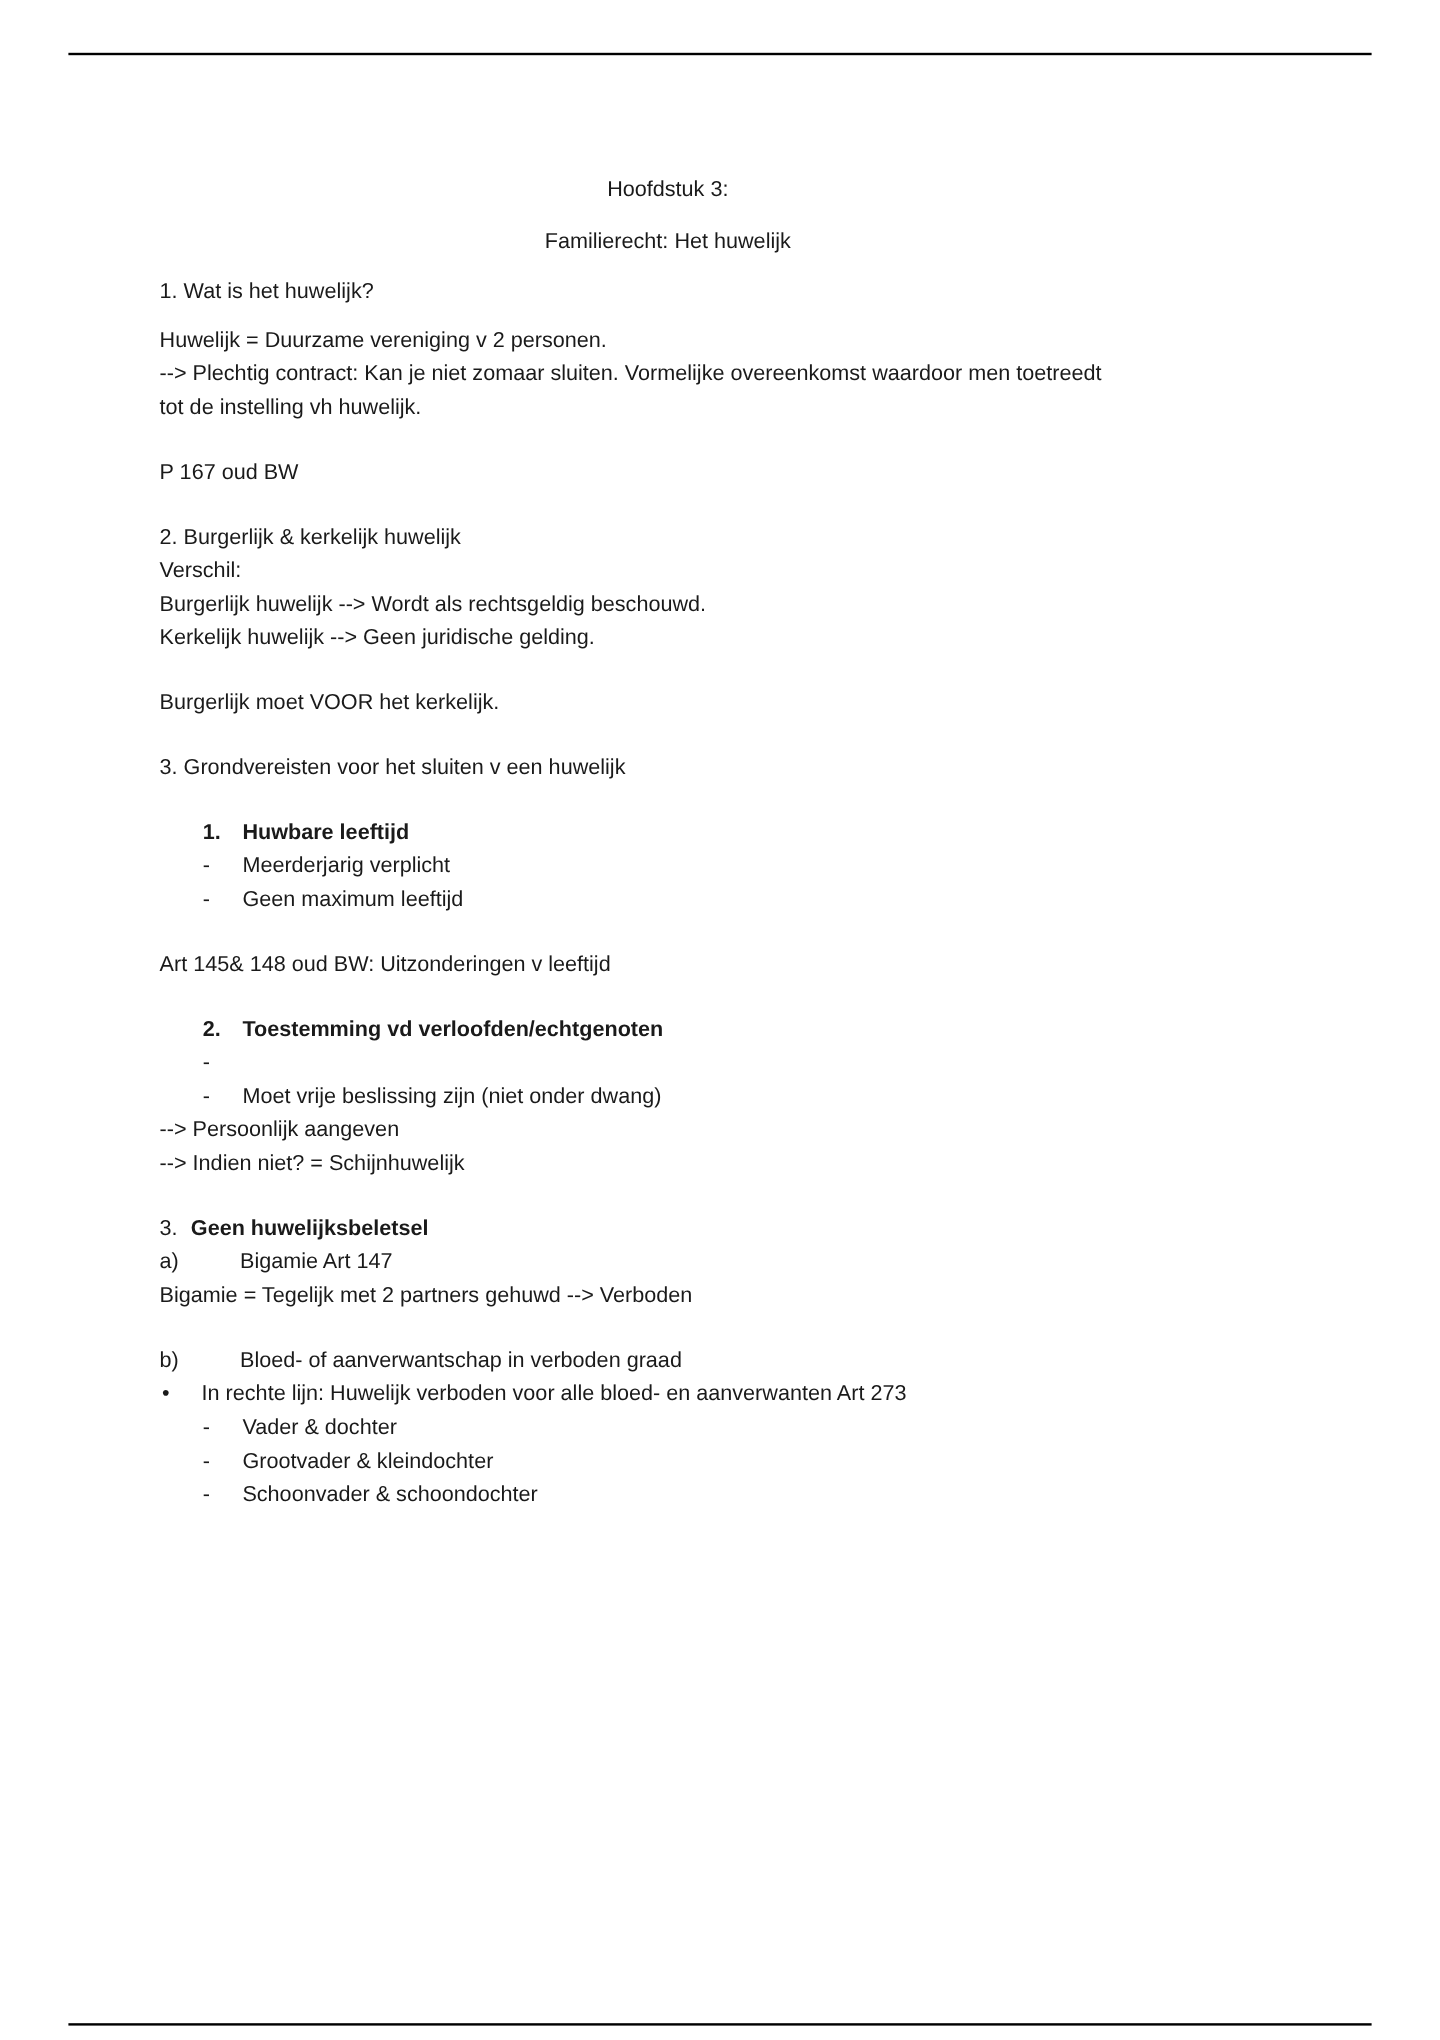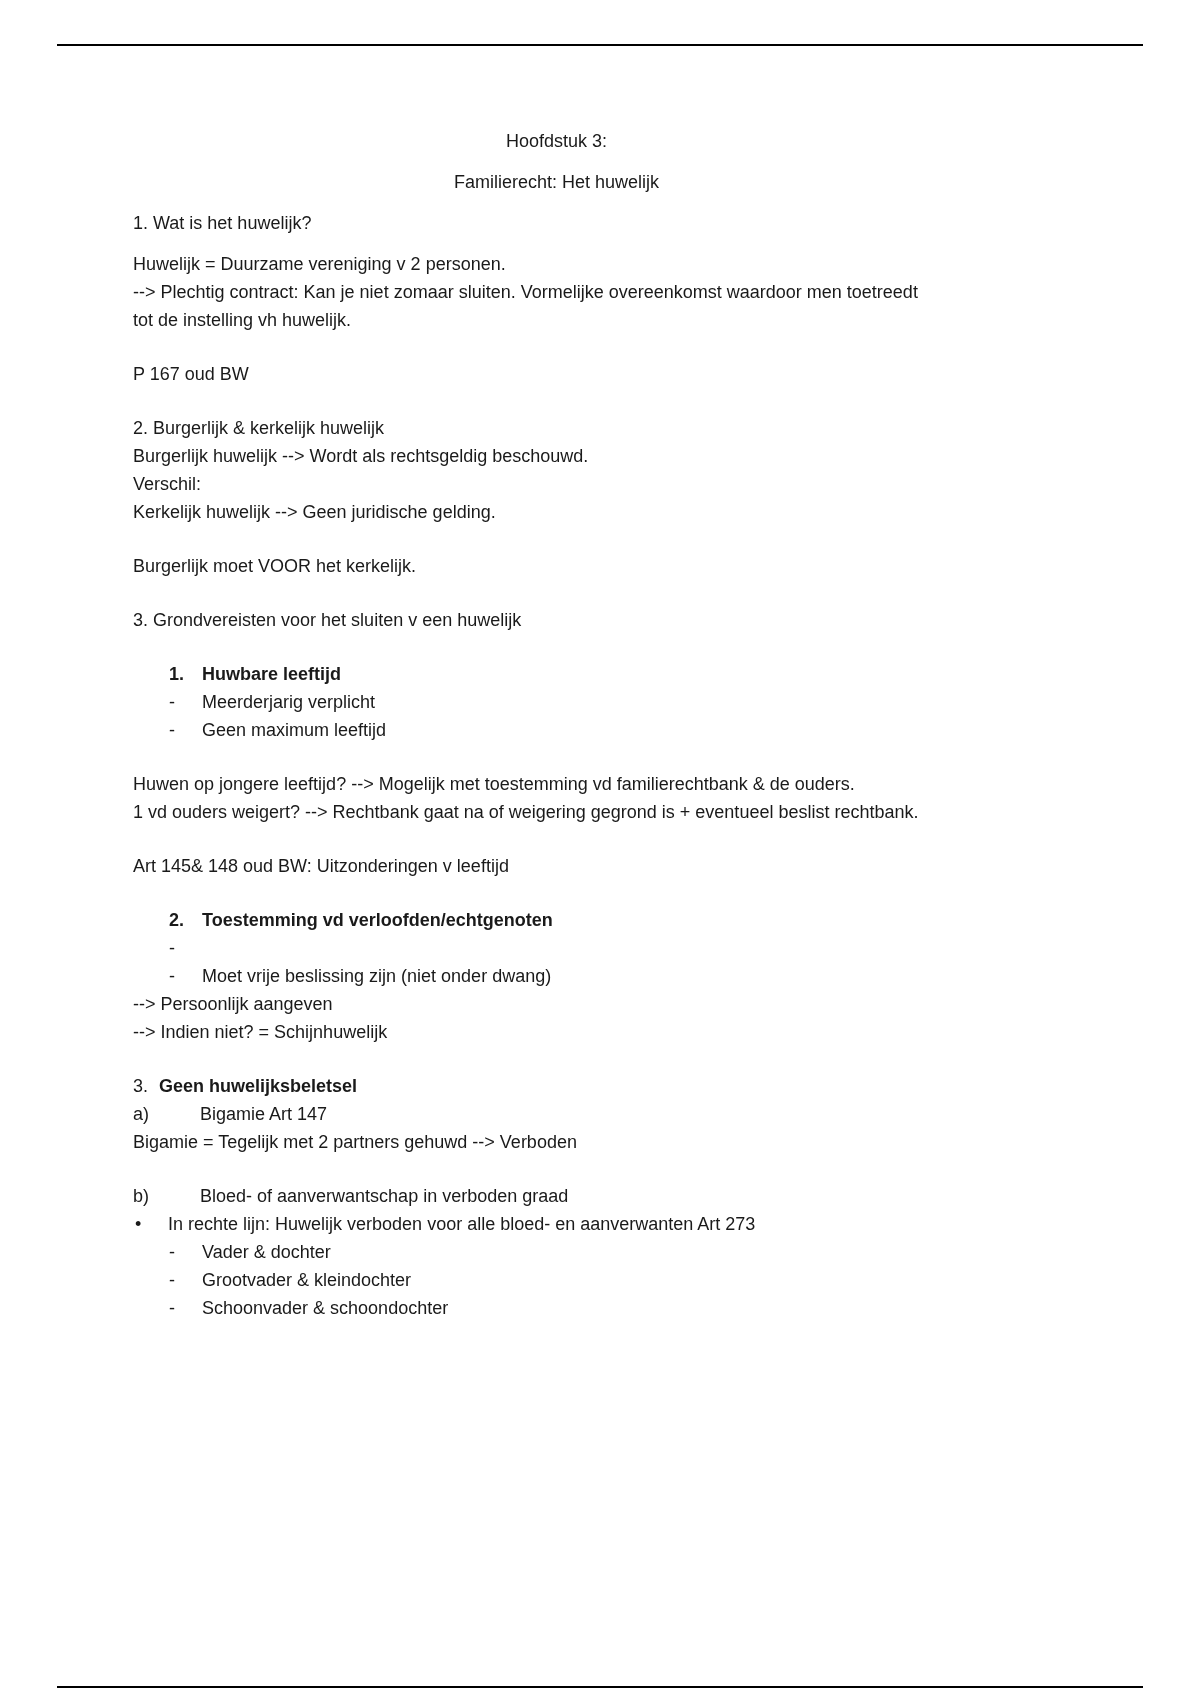--- a/index.html
+++ b/index.html
@@ -30,20 +30,21 @@
   .content {
     position: absolute;
     top: 127px;
     left: 133px;
     width: 950px;
   }
   .line { min-height: 28px; }
   .center-box {
     width: 847px;
     text-align: center;
+    margin-top: 16px;
   }
   .bold { font-weight: 700; }
   .mb  { margin-bottom: 26px; }
   .mbs { margin-bottom: 13px; }
   .ml6 { margin-left: 6px; }
   .list { margin-left: 36px; }
   .item { display: flex; }
   .item .marker { flex: 0 0 33px; }
   .ab-item { display: flex; }
   .ab-item .marker { flex: 0 0 67px; }
@@ -69,22 +70,22 @@
       <div class="line">--&gt; Plechtig contract: Kan je niet zomaar sluiten. Vormelijke overeenkomst waardoor men toetreedt</div>
       <div class="line">tot de instelling vh huwelijk.</div>
     </div>
 
     <div class="mb">
       <div class="line">P 167 oud BW</div>
     </div>
 
     <div class="mb">
       <div class="line">2. Burgerlijk &amp; kerkelijk huwelijk</div>
+      <div class="line">Verschil:</div>
       <div class="line">Burgerlijk huwelijk --&gt; Wordt als rechtsgeldig beschouwd.</div>
-      <div class="line">Verschil:</div>
       <div class="line">Kerkelijk huwelijk --&gt; Geen juridische gelding.</div>
     </div>
 
     <div class="line mb">Burgerlijk moet VOOR het kerkelijk.</div>
 
     <div class="line mb">3. Grondvereisten voor het sluiten v een huwelijk</div>
 
     <div class="list mb">
       <div class="item bold line">
         <span class="marker">1.</span>
@@ -93,24 +94,20 @@
       <div class="item line">
         <span class="marker">-</span>
         <span>Meerderjarig verplicht</span>
       </div>
       <div class="item line">
         <span class="marker">-</span>
         <span>Geen maximum leeftijd</span>
       </div>
     </div>
 
-    <div class="mb">
-      <div class="line">Huwen op jongere leeftijd? --&gt; Mogelijk met toestemming vd familierechtbank &amp; de ouders.</div>
-      <div class="line">1 vd ouders weigert? --&gt; Rechtbank gaat na of weigering gegrond is + eventueel beslist rechtbank.</div>
-    </div>
 
     <div class="line mb">Art 145&amp; 148 oud BW: Uitzonderingen v leeftijd</div>
 
     <div class="mb">
       <div class="list">
         <div class="item bold line">
           <span class="marker">2.</span>
           <span>Toestemming vd verloofden/echtgenoten</span>
         </div>
         <div class="item line">

